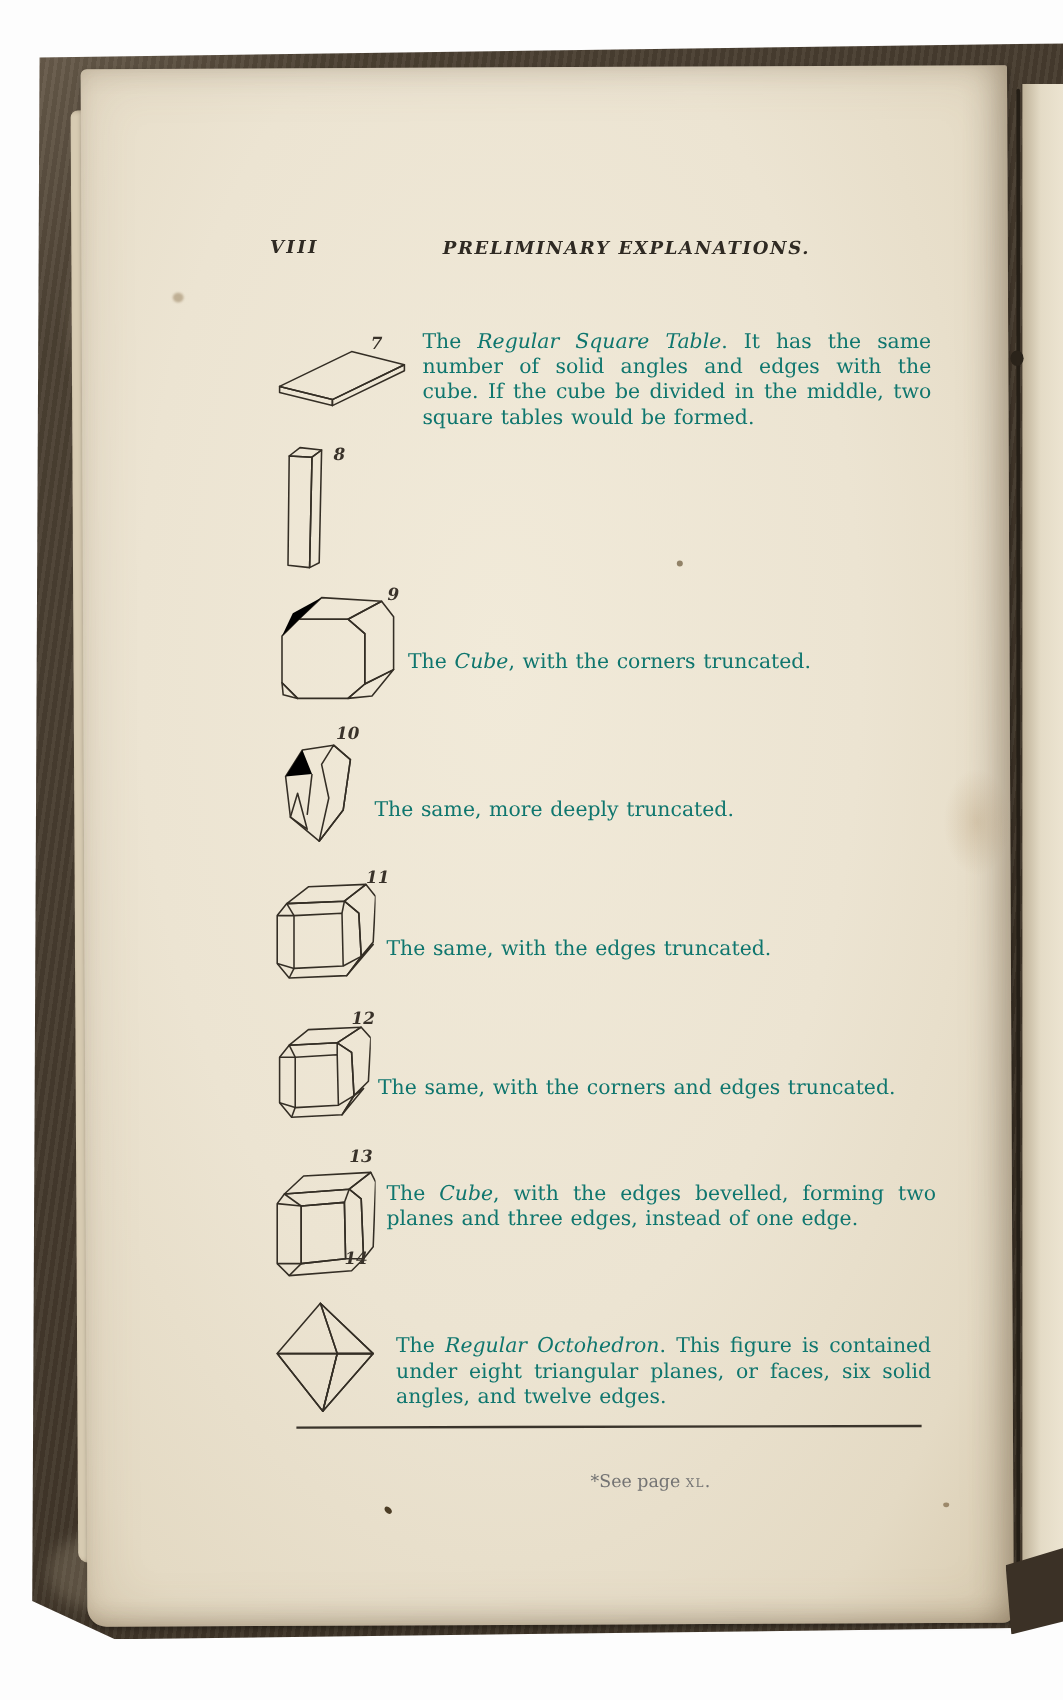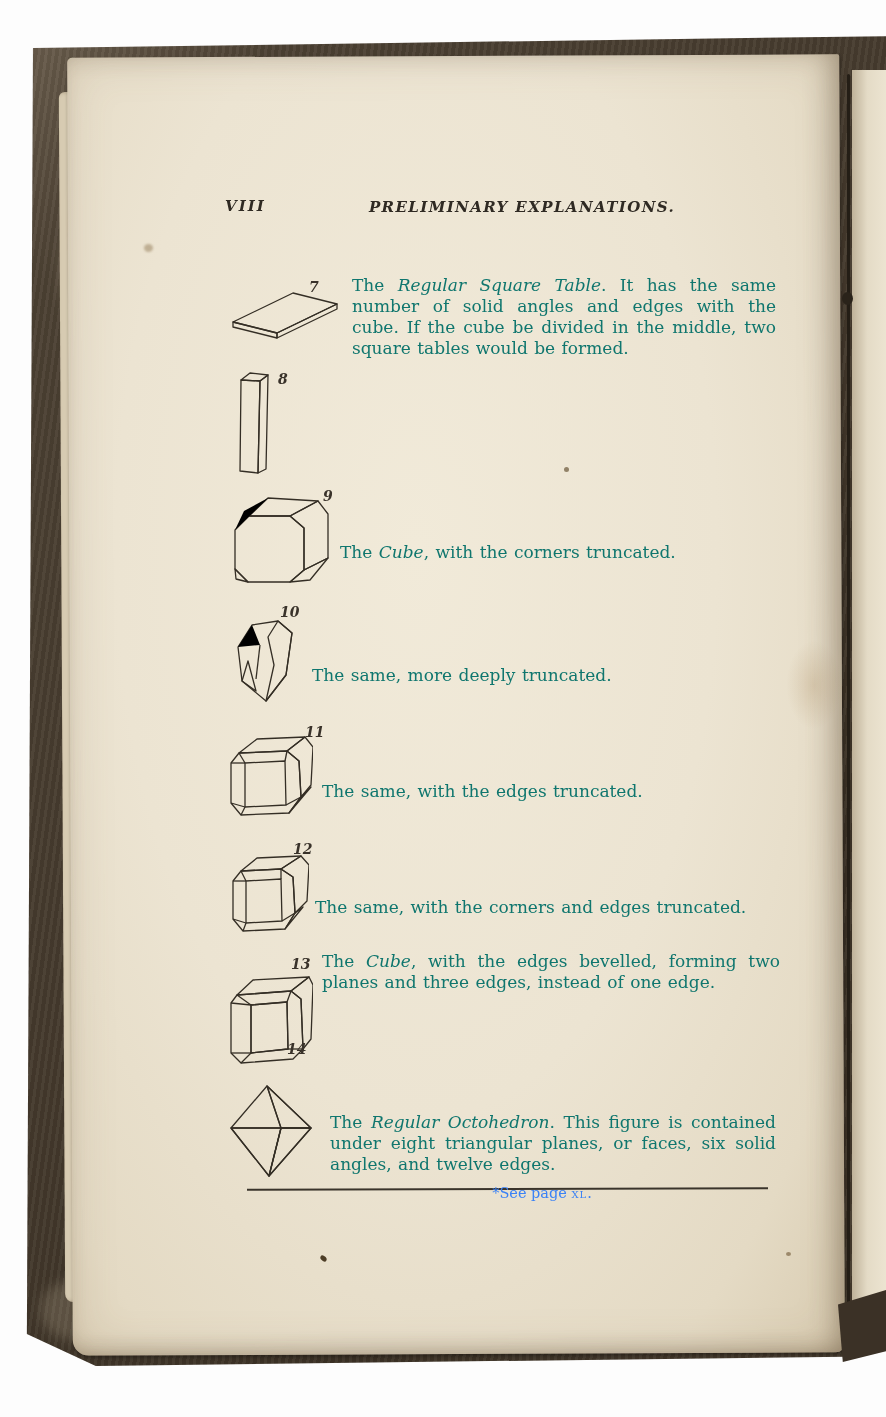--- a/index.html
+++ b/index.html
@@ -41,21 +41,21 @@
   .hdr{position:absolute;color:#2f2a23;font-weight:bold;font-size:15px;letter-spacing:2px;font-style:italic;}
   #page-number{left:225px;top:197px;}
   #running-title{left:312px;top:198px;width:420px;text-align:center;letter-spacing:1.4px;}
   .caption{position:absolute;font-size:17px;line-height:21px;color:#0f766e;text-align:justify;word-spacing:1px;}
   .caption.single{white-space:nowrap;text-align:right;}
   .caption i{font-style:italic;}
   .fignum{position:absolute;font-style:italic;font-weight:600;font-size:14px;color:#39322a;}
   .fig{position:absolute;}
   .fig path,.fig line,.fig polygon{stroke:#342e25;stroke-width:1.3;stroke-linejoin:round;fill:none;}
   #rule{position:absolute;left:247px;top:1188px;width:521px;height:0;border-top:2px solid #3a342b;transform:rotate(-0.15deg);}
-  #footnote{position:absolute;left:407px;top:1140px;width:270px;text-align:center;font-size:14.5px;color:#3b82f6;margin-top:45px;}
+  #footnote{position:absolute;left:407px;top:1182px;width:270px;text-align:center;font-size:14.5px;color:#737373;margin-top:45px;}
   #footnote .sc{font-variant:small-caps;letter-spacing:1px;}
 </style>
 </head>
 <body>
 
 <div id="photo">
 
   <svg width="0" height="0" style="position:absolute">
     <defs>
       <pattern id="pdark" patternUnits="userSpaceOnUse" width="4" height="4">
@@ -171,21 +171,21 @@
     <polygon points="22,36 58,33 59,80 22,84" fill="url(#pvd)"></polygon>
     <polygon points="8,26 62,22 72,30 74,80 64,90 12,94 2,84 2,34"></polygon>
     <polygon points="22,36 58,33 59,80 22,84"></polygon>
     <line x1="8" y1="26" x2="22" y2="36"></line>
       <line x1="62" y1="22" x2="58" y2="33"></line>
     <line x1="74" y1="80" x2="59" y2="80"></line>
       <line x1="12" y1="94" x2="22" y2="84"></line>
     <line x1="2" y1="34" x2="22" y2="36"></line>
       <line x1="2" y1="84" x2="22" y2="84"></line>
   </svg>
-  <p class="caption" style="left:322px;top:934px;width:458px"><span>The </span><i>Cube</i><span>, with the edges bevelled, forming two planes and three edges, instead of one edge.</span></p>
+  <p class="caption" style="left:322px;top:968px;width:458px"><span>The </span><i>Cube</i><span>, with the edges bevelled, forming two planes and three edges, instead of one edge.</span></p>
 
   <span class="fignum" style="left:287px;top:1041px">14</span>
   <svg class="fig" style="left:229px;top:1084px" width="86" height="94" viewBox="0 0 86 94">
     <polygon points="38,2 52,44 82,44" fill="url(#pdark)"></polygon>
     <polygon points="2,44 52,44 40,92" fill="url(#ph)"></polygon>
     <polygon points="52,44 82,44 40,92" fill="url(#pd)"></polygon>
     <polygon points="38,2 82,44 40,92 2,44"></polygon>
     <line x1="2" y1="44" x2="82" y2="44"></line>
     <line x1="38" y1="2" x2="52" y2="44"></line>
     <line x1="52" y1="44" x2="40" y2="92"></line>

